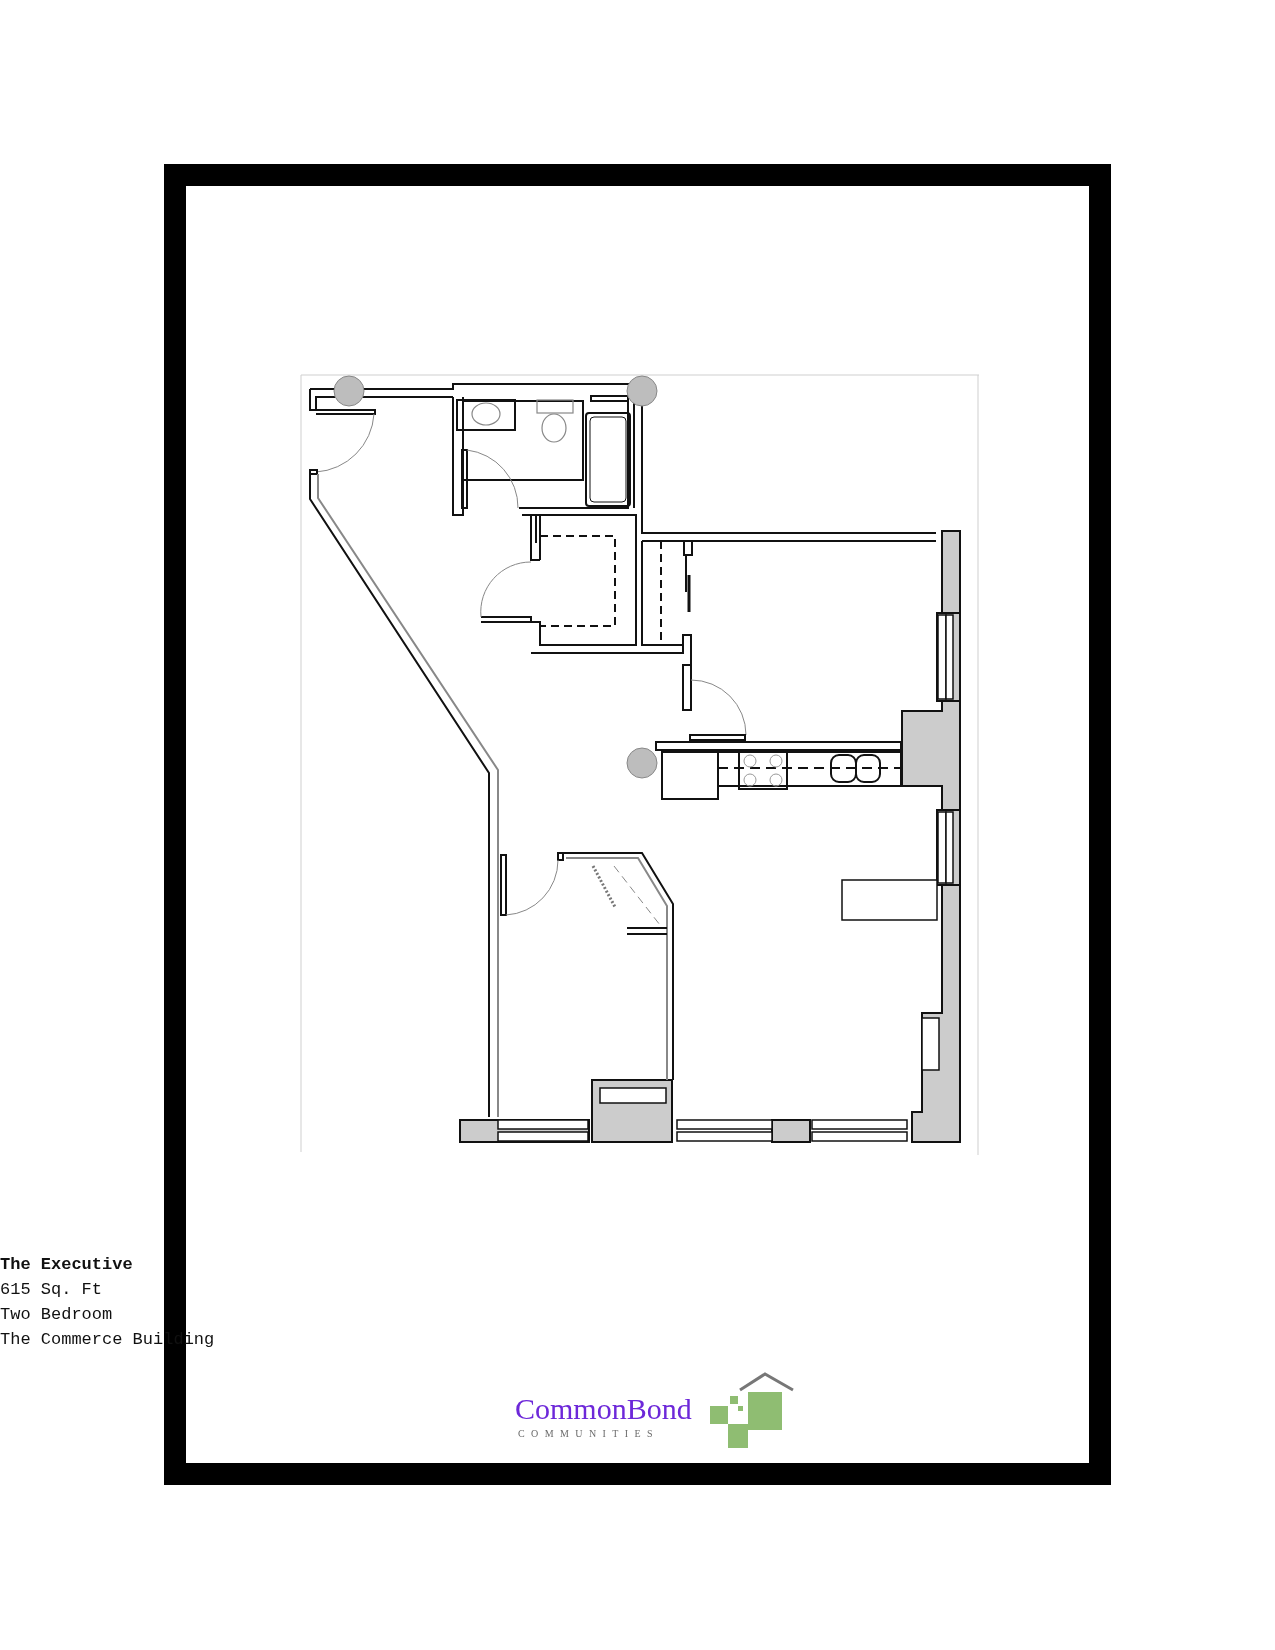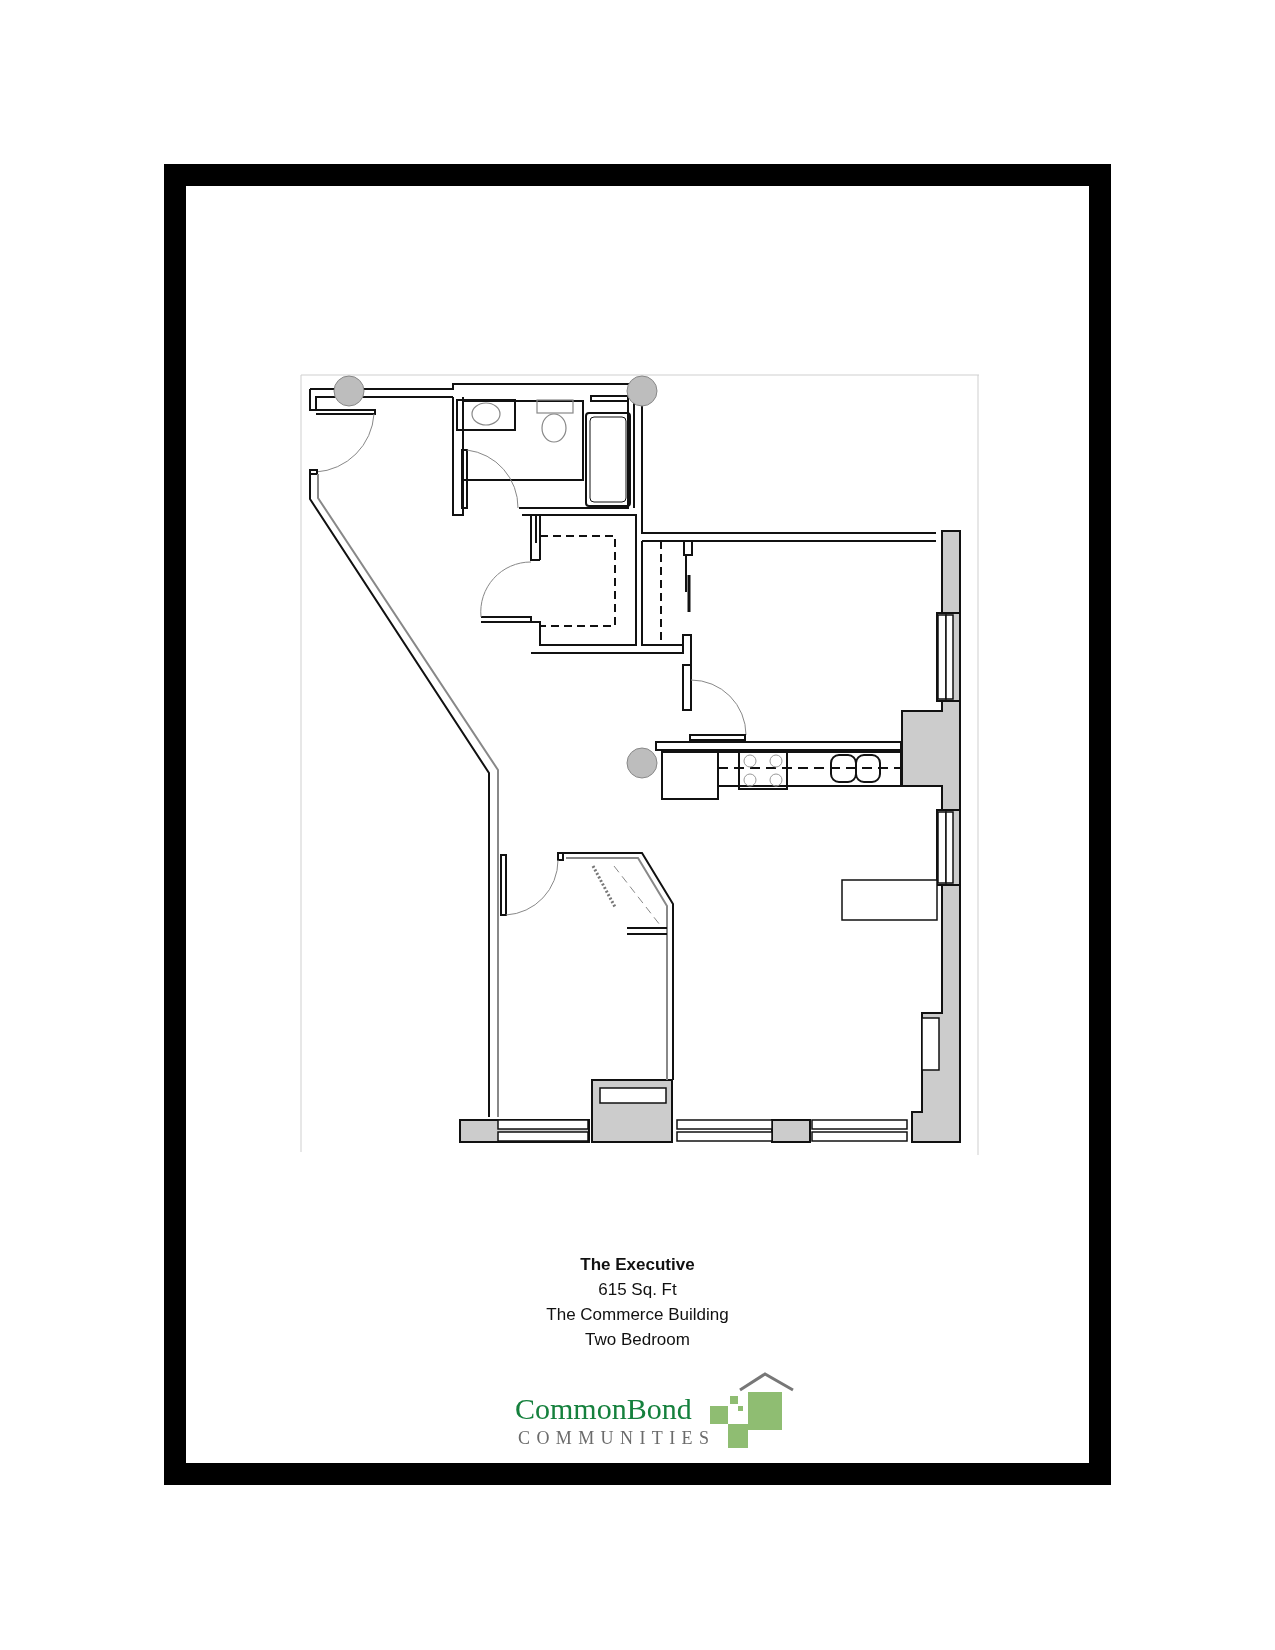--- a/index.html
+++ b/index.html
@@ -1,23 +1,23 @@
 <!DOCTYPE html>
 <html><head>
 <meta charset="utf-8">
 <style>
   html, body { margin:0; padding:0; background:#ffffff; }
   body { width:1275px; height:1650px; position:relative; overflow:hidden; }
   .frame { position:absolute; left:164px; top:164px; width:947px; height:1321px; box-sizing:border-box; border:22px solid #000; background:#fff; }
   .plan { position:absolute; left:0; top:0; width:1275px; height:1650px; }
-  .caption { position:absolute; left:0; top:1252px; width:1275px; text-align:center; font-family:Liberation Sans, sans-serif; color:#111; font-size:17px; line-height:25px; }
+  .caption { position:absolute; left:0; top:1252px; width:1275px; text-align:left; font-family:Liberation Mono, monospace; color:#111; font-size:17px; line-height:25px; }
   .caption .title { font-weight:bold; }
   .logo { position:absolute; left:515px; top:1368px; width:290px; height:82px; }
-  .logo-word { position:absolute; left:0; top:24px; font-family:"Liberation Serif", "DejaVu Serif", serif; font-size:30px; color:#15803d; letter-spacing:0px; }
-  .logo-sub { position:absolute; left:3px; top:60px; font-family:"Liberation Serif", "DejaVu Serif", serif; font-size:18px; color:#6b6b6b; letter-spacing:6.4px; }
+  .logo-word { position:absolute; left:0; top:24px; font-family:"Liberation Serif", "DejaVu Serif", serif; font-size:30px; color:#6d28d9; letter-spacing:0px; }
+  .logo-sub { position:absolute; left:3px; top:60px; font-family:"Liberation Serif", "DejaVu Serif", serif; font-size:10px; color:#6b6b6b; letter-spacing:6.4px; }
   .logo-mark { position:absolute; left:190px; top:0px; width:100px; height:82px; }
 </style>
 </head>
 <body>
 
 <div class="frame"></div>
 
 <svg class="plan" viewBox="0 0 1275 1650" xmlns="http://www.w3.org/2000/svg">
 
   <g fill="none" stroke="#cfcfcf" stroke-width="1">
@@ -140,22 +140,22 @@
     <path d="M506 915 A 55 55 0 0 0 558 860" stroke="#888" stroke-width="1"></path>
     <path d="M627 928 L667 928 M627 934 L667 934"></path>
     <path d="M593 866 L615 907" stroke="#777" stroke-width="3" stroke-dasharray="2,2"></path>
     <path d="M614 866 L660 925" stroke="#888" stroke-width="1" stroke-dasharray="8,5"></path>
   </g>
 </svg>
 
 <div class="caption">
   <div class="title">The Executive</div>
   <div>615 Sq. Ft</div>
+  <div>Two Bedroom</div>
   <div>The Commerce Building</div>
-  <div>Two Bedroom</div>
 </div>
 
 <div class="logo">
   <div class="logo-word">CommonBond</div>
   <div class="logo-sub">COMMUNITIES</div>
   <svg class="logo-mark" viewBox="0 0 100 82">
     <path d="M35 22 L60 6 L88 22" fill="none" stroke="#777" stroke-width="3"></path>
     <rect x="43" y="24" width="34" height="38" fill="#8fbd72"></rect>
     <rect x="5" y="38" width="18" height="18" fill="#8fbd72"></rect>
     <rect x="25" y="28" width="8" height="8" fill="#8fbd72"></rect>

